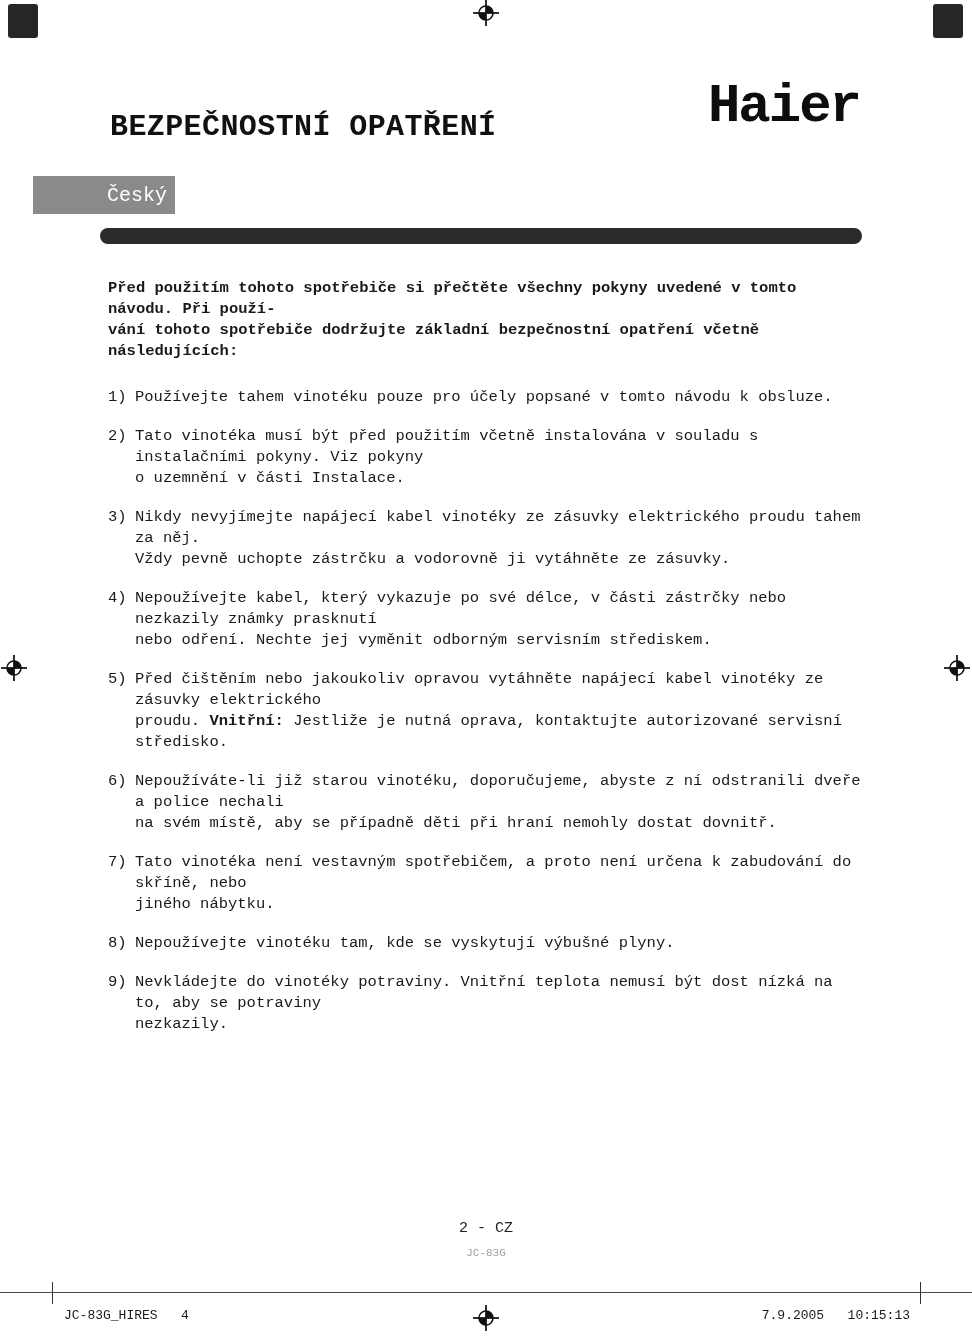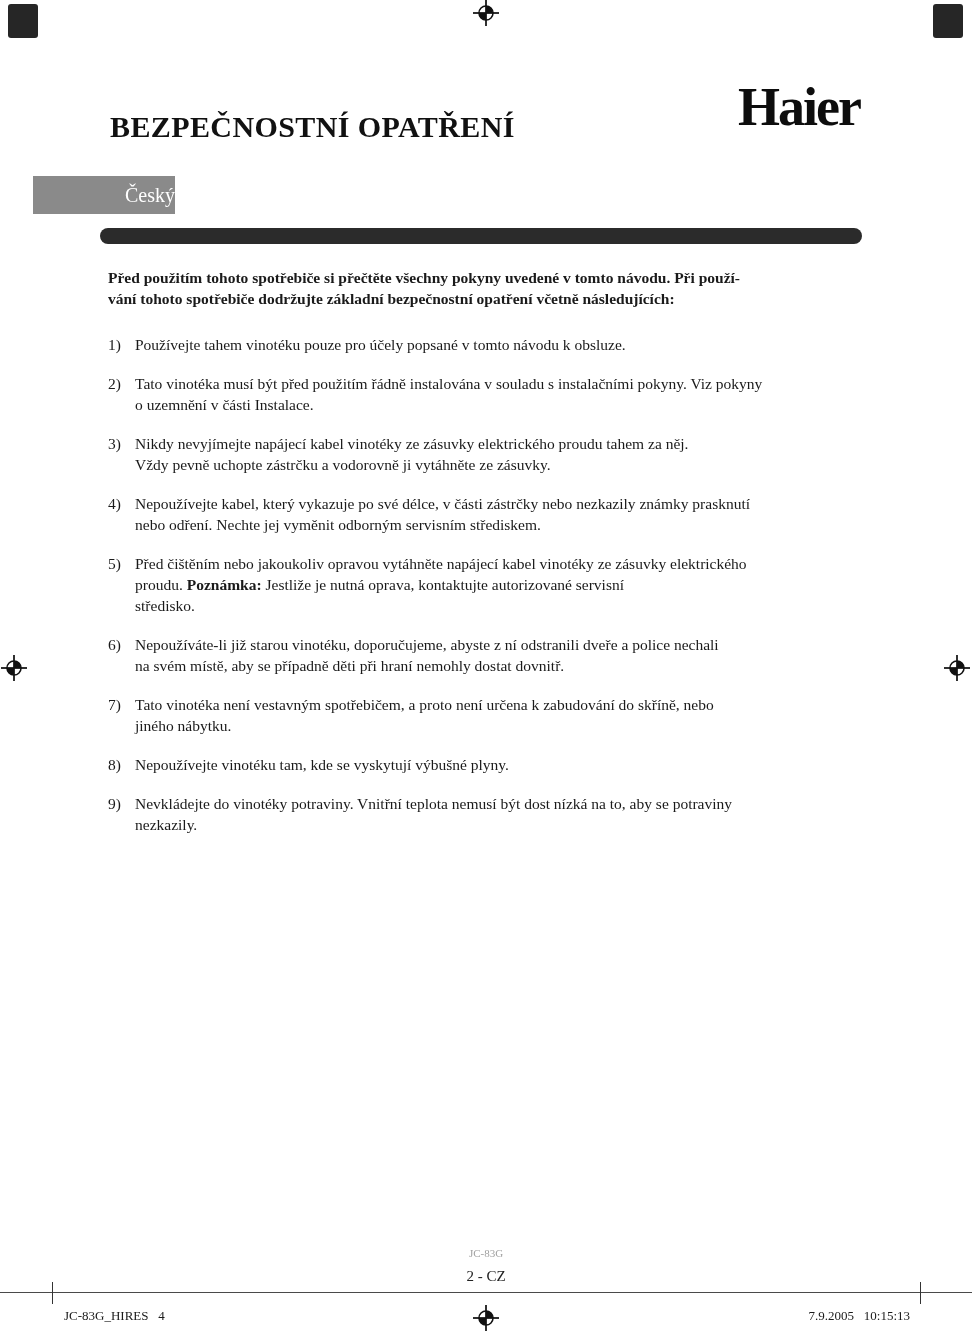--- a/index.html
+++ b/index.html
@@ -1,21 +1,21 @@
 <!DOCTYPE html>
 <html><head>
 <meta charset="utf-8">
 <style>
   html, body { margin: 0; padding: 0; background: #ffffff; }
   .page {
     position: relative;
     width: 972px;
     height: 1338px;
     background: #ffffff;
-    font-family: Liberation Serif, serif;
+    font-family: Liberation Mono, monospace;
     color: #1a1a1a;
     overflow: hidden;
   }
   .crop-bar {
     position: absolute;
     width: 30px;
     height: 34px;
     background: #262626;
     border-radius: 3px;
   }
@@ -48,41 +48,41 @@
   .lang-tab {
     position: absolute;
     left: 33px; top: 176px;
     width: 142px; height: 38px;
     background: #8a8a8a;
     color: #ffffff;
     font-size: 20px;
     display: flex;
     align-items: center;
     justify-content: flex-end;
-    padding-right: 0;
+    padding-right: 8px;
     box-sizing: border-box;
   }
   .divider-bar {
     position: absolute;
     left: 100px; top: 228px;
     width: 762px; height: 16px;
     background: #2b2b2b;
     border-radius: 8px;
   }
   .content {
     position: absolute;
     left: 108px; top: 262px;
     width: 758px;
     font-size: 15.5px;
     line-height: 21px;
   }
   .intro {
     font-weight: 700;
     white-space: pre-line;
-    margin: 5px 0 25px 0;
+    margin: 16px 0 25px 0;
   }
   .item {
     display: flex;
     margin: 0 0 18px 0;
   }
   .item .num {
     min-width: 27px;
     flex: 0 0 27px;
     white-space: pre;
   }
@@ -93,21 +93,20 @@
   .item .itext b { font-weight: 700; }
 
   .pageno {
     position: absolute;
     left: 0; top: 1220px;
     width: 100%;
     text-align: center;
     font-size: 15px;
     color: #222;
     white-space: pre;
-    margin-top: 48px;
   }
   .modelcode {
     position: absolute;
     left: 0; top: 1247px;
     width: 100%;
     text-align: center;
     font-size: 11px;
     color: #a0a0a0;
     white-space: pre;
   }
@@ -192,37 +191,37 @@
   <div class="content">
     <p class="intro">Před použitím tohoto spotřebiče si přečtěte všechny pokyny uvedené v tomto návodu. Při použí-
 vání tohoto spotřebiče dodržujte základní bezpečnostní opatření včetně následujících:</p>
 
     <div class="item">
       <span class="num">1)</span>
       <span class="itext">Používejte tahem vinotéku pouze pro účely popsané v tomto návodu k obsluze.</span>
     </div>
     <div class="item">
       <span class="num">2)</span>
-      <span class="itext">Tato vinotéka musí být před použitím řádně instalována v souladu s instalačními pokyny. Viz pokyny
+      <span class="itext">Tato vinotéka musí být před použitím včetně instalována v souladu s instalačními pokyny. Viz pokyny
 o uzemnění v části Instalace.</span>
     </div>
     <div class="item">
       <span class="num">3)</span>
       <span class="itext">Nikdy nevyjímejte napájecí kabel vinotéky ze zásuvky elektrického proudu tahem za něj.
 Vždy pevně uchopte zástrčku a vodorovně ji vytáhněte ze zásuvky.</span>
     </div>
     <div class="item">
       <span class="num">4)</span>
       <span class="itext">Nepoužívejte kabel, který vykazuje po své délce, v části zástrčky nebo nezkazily známky prasknutí
 nebo odření. Nechte jej vyměnit odborným servisním střediskem.</span>
     </div>
     <div class="item">
       <span class="num">5)</span>
       <span class="itext"><span>Před čištěním nebo jakoukoliv opravou vytáhněte napájecí kabel vinotéky ze zásuvky elektrického
-proudu.&nbsp;</span><b>Poznámka:</b><span> Jestliže je nutná oprava, kontaktujte autorizované servisní
+proudu.&nbsp;</span><b>Vnitřní:</b><span> Jestliže je nutná oprava, kontaktujte autorizované servisní
 středisko.</span></span>
     </div>
     <div class="item">
       <span class="num">6)</span>
       <span class="itext">Nepoužíváte-li již starou vinotéku, doporučujeme, abyste z ní odstranili dveře a police nechali
 na svém místě, aby se případně děti při hraní nemohly dostat dovnitř.</span>
     </div>
     <div class="item">
       <span class="num">7)</span>
       <span class="itext">Tato vinotéka není vestavným spotřebičem, a proto není určena k zabudování do skříně, nebo

